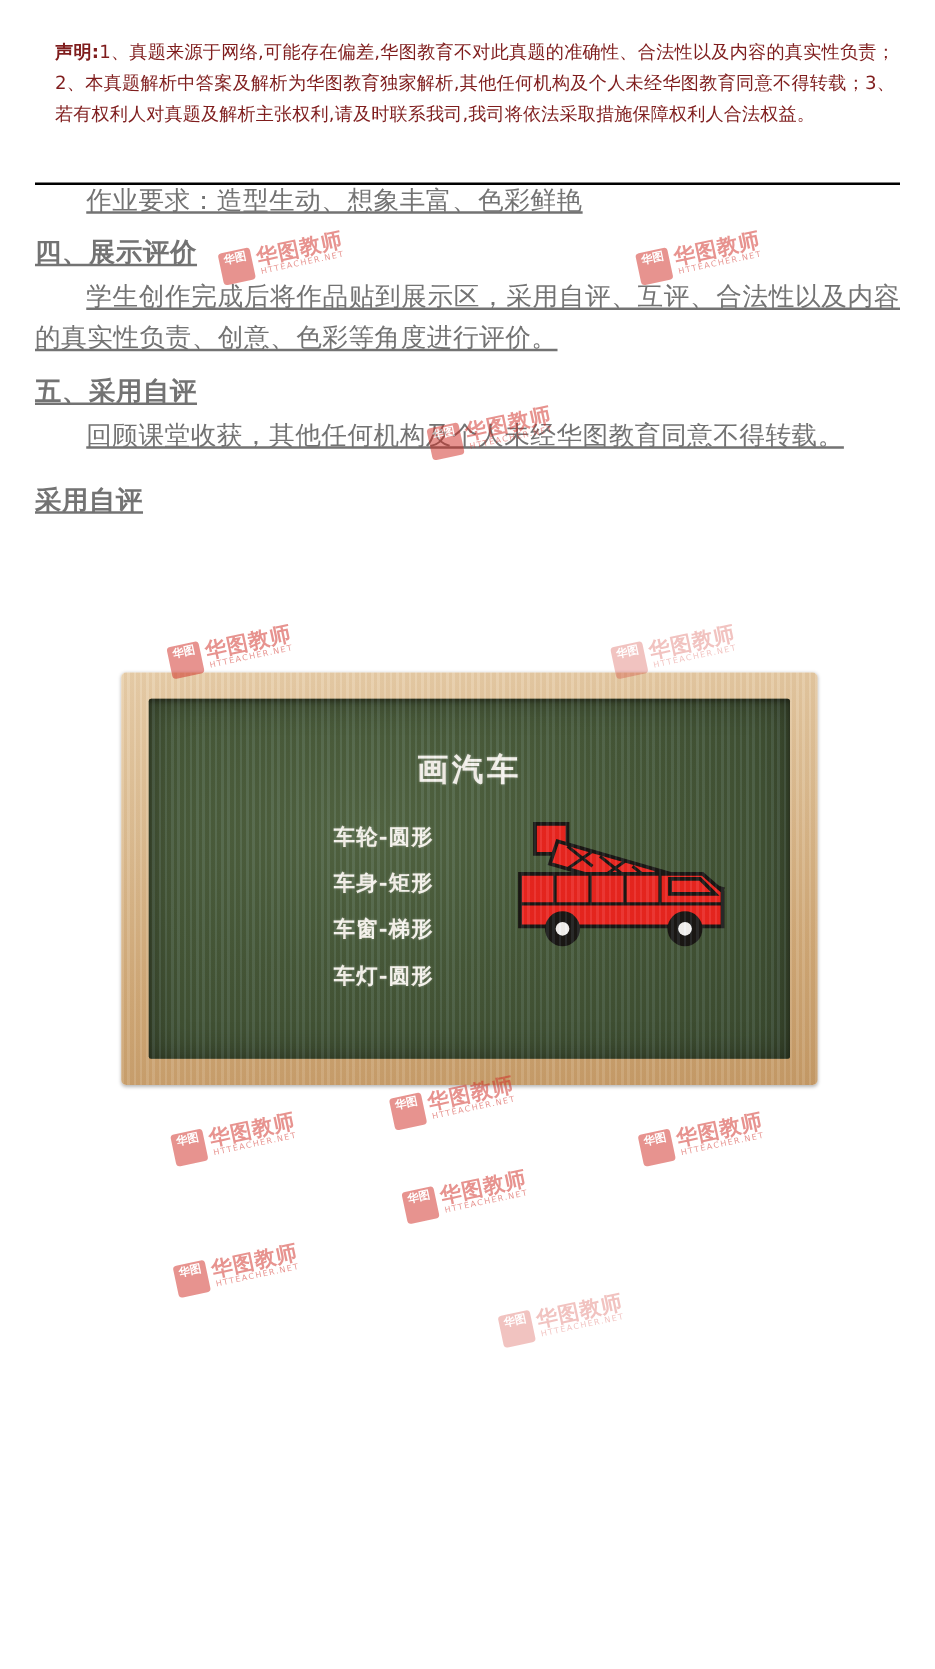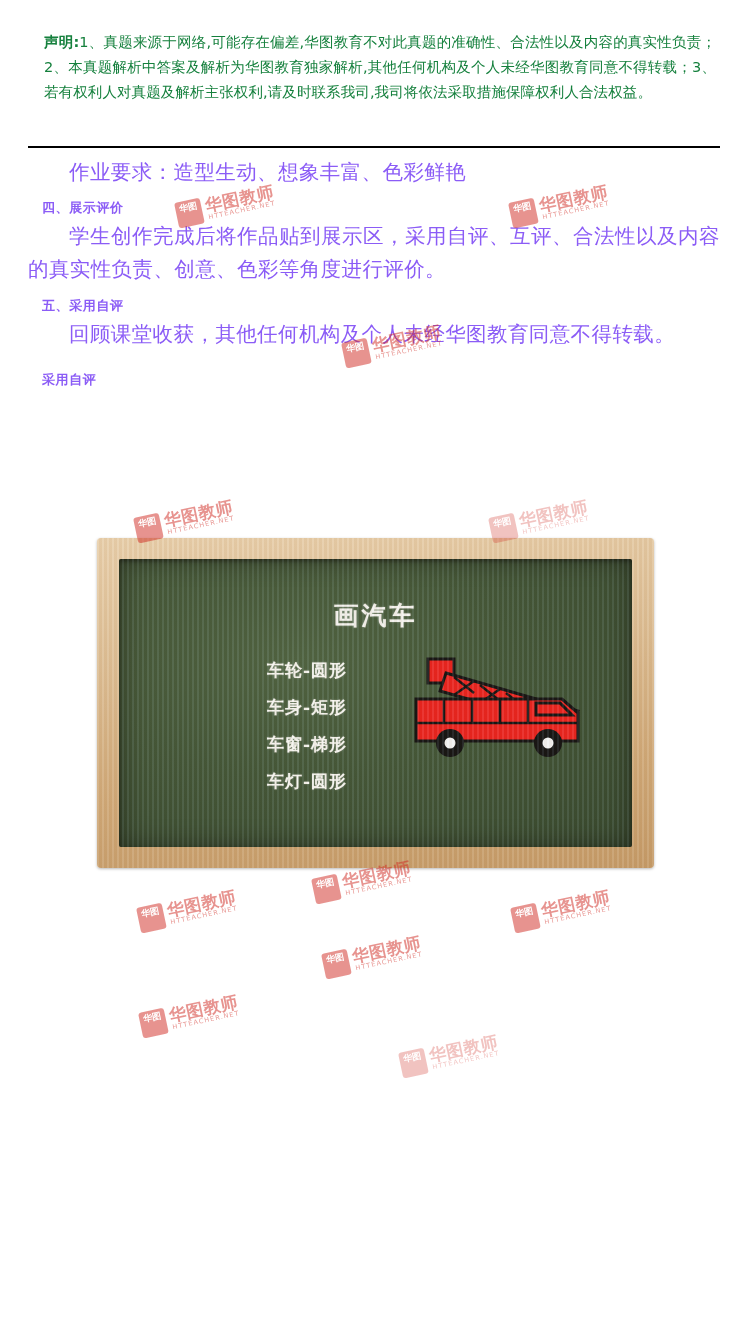--- a/index.html
+++ b/index.html
@@ -14,21 +14,21 @@
     font-family: "DejaVu Sans", "Liberation Sans", sans-serif;
     overflow: hidden;
   }
 
   
   .disclaimer {
     position: absolute;
     left: 44px;
     top: 30px;
     width: 672px;
-    color: #15803d;
+    color: #7f1d1d;
     font-size: 14.5px;
     line-height: 1.72;
     text-align: justify;
     letter-spacing: 0.1px;
   }
   .disclaimer .lead {
     font-weight: bold;
   }
   .rule {
     position: absolute;
@@ -36,37 +36,38 @@
     top: 146px;
     width: 692px;
     height: 0;
     border-top: 2px solid #000;
   }
 
   
   .doc {
     position: absolute;
     left: 28px;
-    top: 156px;
+    top: 144px;
     width: 692px;
-    color: #8b5cf6;
+    color: #737373;
+    text-decoration: underline;
   }
   .para {
     font-size: 20.5px;
     line-height: 1.62;
     text-indent: 2em;
     margin: 0 0 4px 0;
     text-align: justify;
     letter-spacing: 0.4px;
   }
   .heading {
-    font-size: 13px;
+    font-size: 21px;
     font-weight: bold;
     line-height: 1.62;
-    margin: 8px 0 2px 14px;
+    margin: 8px 0 2px 0;
     letter-spacing: 0.6px;
   }
   .heading.plain {
     margin-top: 18px;
   }
 
   
   .board-wrap {
     position: absolute;
     left: 97px;

